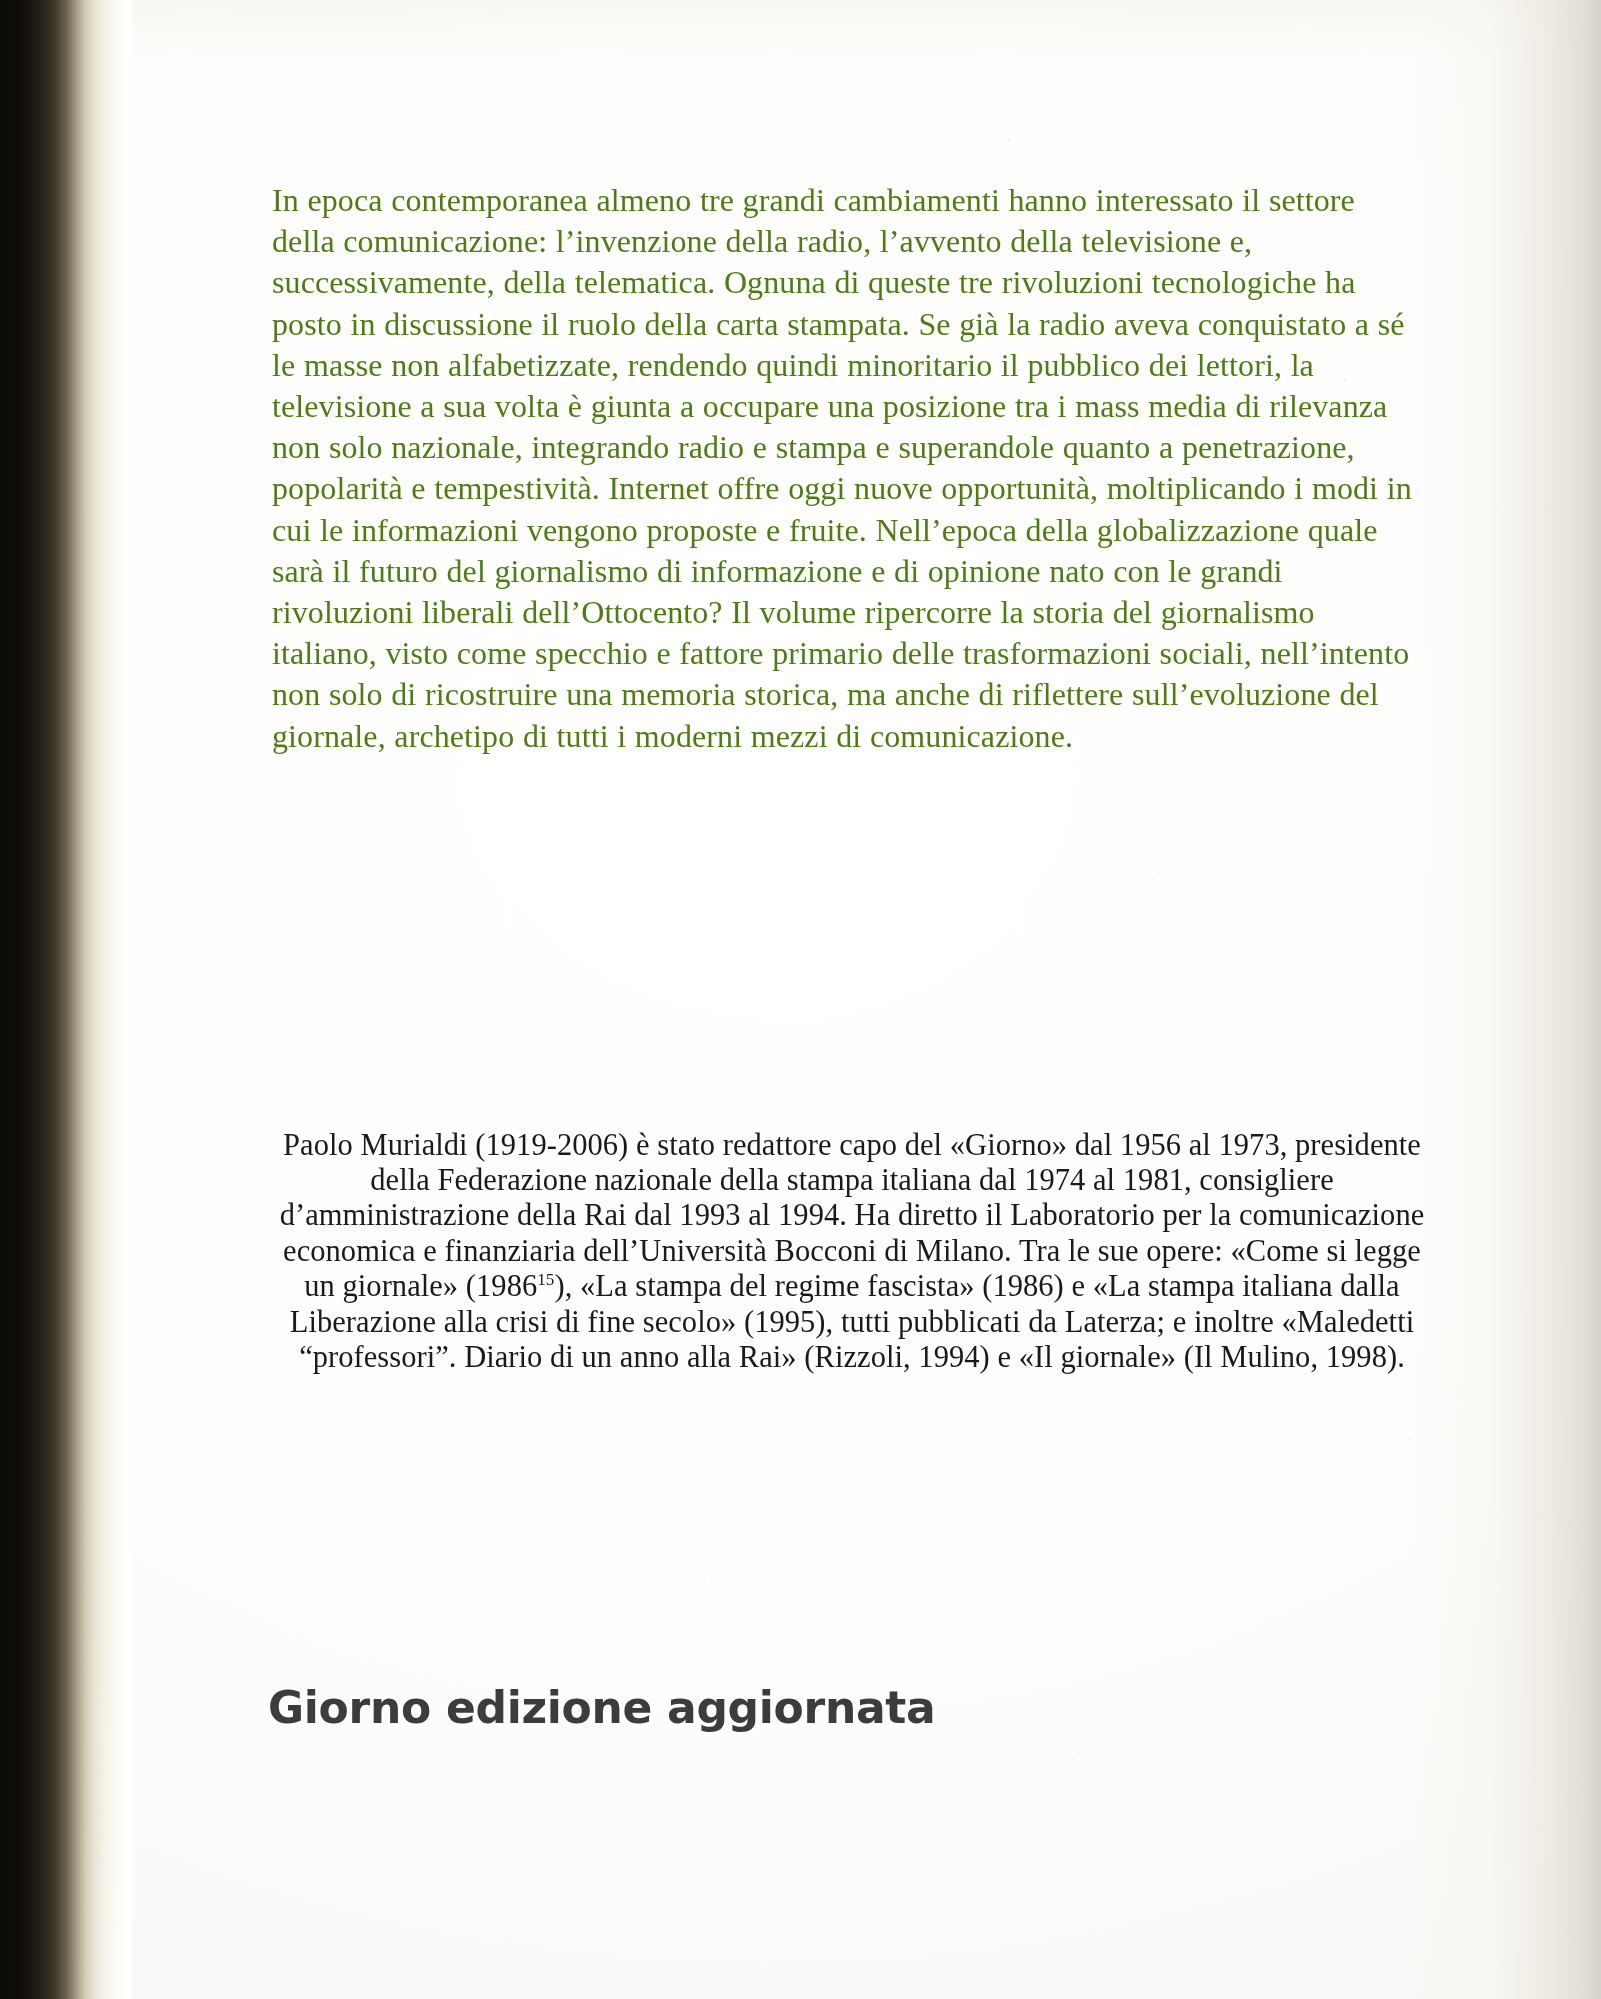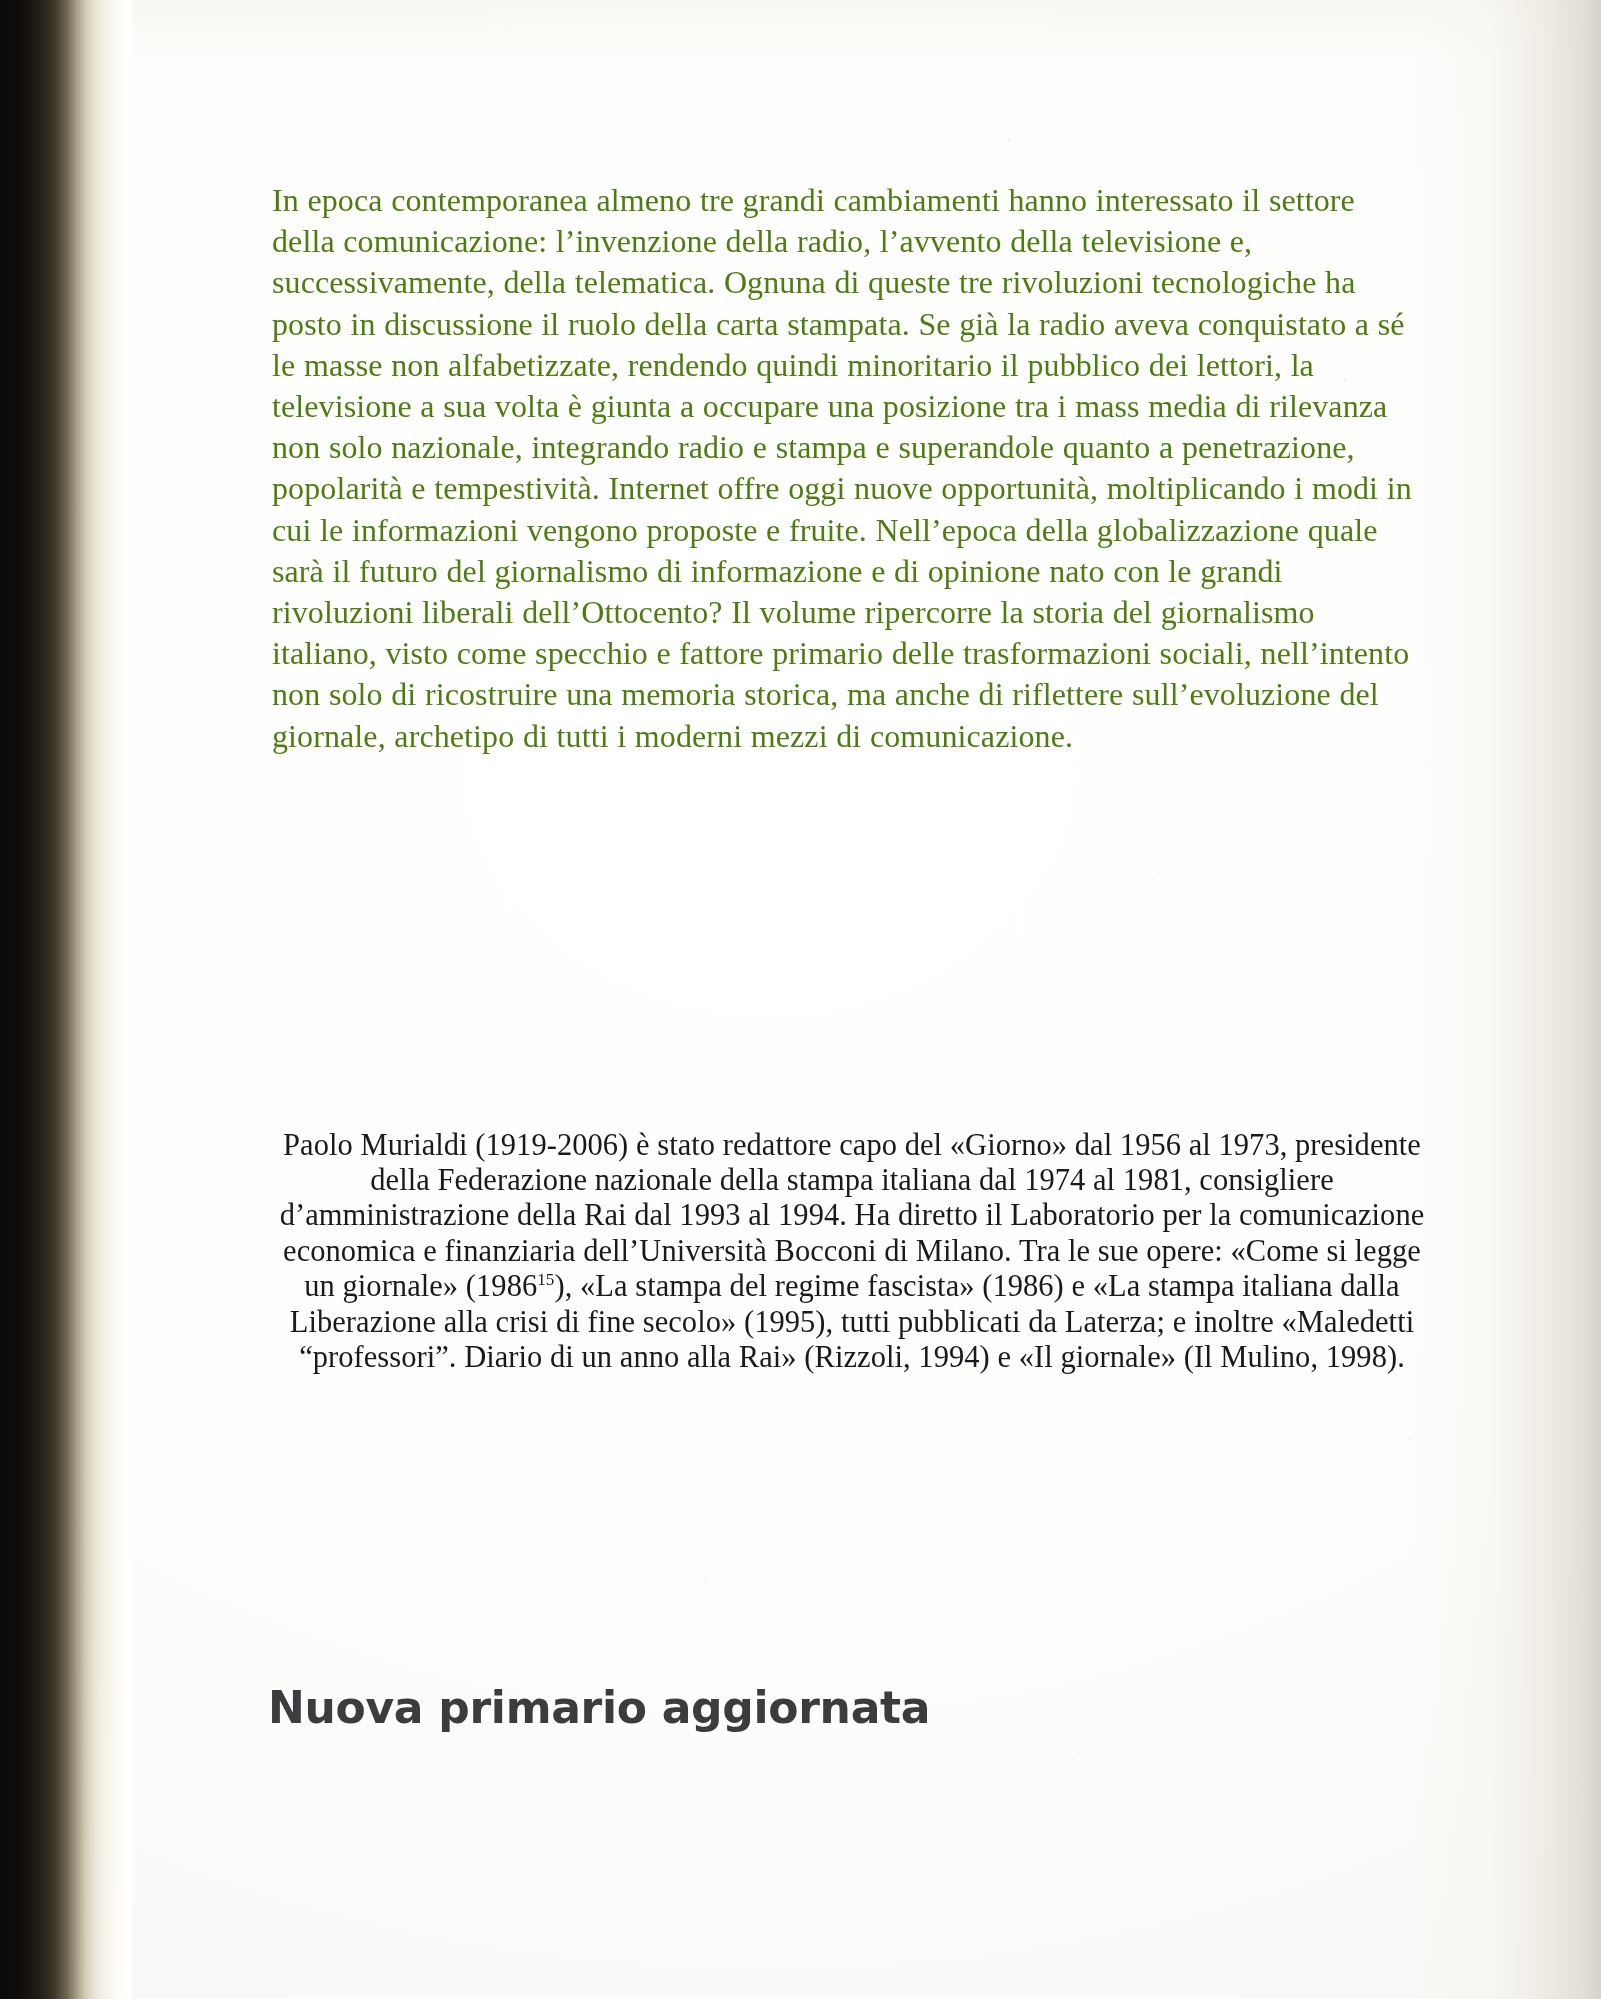--- a/index.html
+++ b/index.html
@@ -175,16 +175,16 @@
   <div class="gutter-taper"></div>
 
   <div class="content">
 
     <p class="blurb">In epoca contemporanea almeno tre grandi cambiamenti hanno interessato il settore della comunicazione: l’invenzione della radio, l’avvento della televisione e, successivamente, della telematica. Ognuna di queste tre rivoluzioni tecnologiche ha posto in discussione il ruolo della carta stampata. Se già la radio aveva conquistato a sé le masse non alfabetizzate, rendendo quindi minoritario il pubblico dei lettori, la televisione a sua volta è giunta a occupare una posizione tra i mass media di rilevanza non solo nazionale, integrando radio e stampa e superandole quanto a penetrazione, popolarità e tempestività. Internet offre oggi nuove opportunità, moltiplicando i modi in cui le informazioni vengono proposte e fruite. Nell’epoca della globalizzazione quale sarà il futuro del giornalismo di informazione e di opinione nato con le grandi rivoluzioni liberali dell’Ottocento? Il volume ripercorre la storia del giornalismo italiano, visto come specchio e fattore primario delle trasformazioni sociali, nell’intento non solo di ricostruire una memoria storica, ma anche di riflettere sull’evoluzione del giornale, archetipo di tutti i moderni mezzi di comunicazione.</p>
 
     <p class="bio">
       <span>Paolo Murialdi (1919-2006) è stato redattore capo del «Giorno» dal 1956 al 1973, presidente della Federazione nazionale della stampa italiana dal 1974 al 1981, consigliere d’amministrazione della Rai dal 1993 al 1994. Ha diretto il Laboratorio per la comunicazione economica e finanziaria dell’Università Bocconi di Milano. Tra le sue opere: «Come si legge un giornale» (1986</span><sup>15</sup><span>), «La stampa del regime fascista» (1986) e «La stampa italiana dalla Liberazione alla crisi di fine secolo» (1995), tutti pubblicati da Laterza; e inoltre «Maledetti “professori”. Diario di un anno alla Rai» (Rizzoli, 1994) e «Il giornale» (Il Mulino, 1998).</span>
     </p>
 
-    <div class="footer-note">Nuova primario aggiornata</div>
+    <div class="footer-note">Giorno edizione aggiornata</div>
 
   </div>
 </div>
 
 </body></html>

